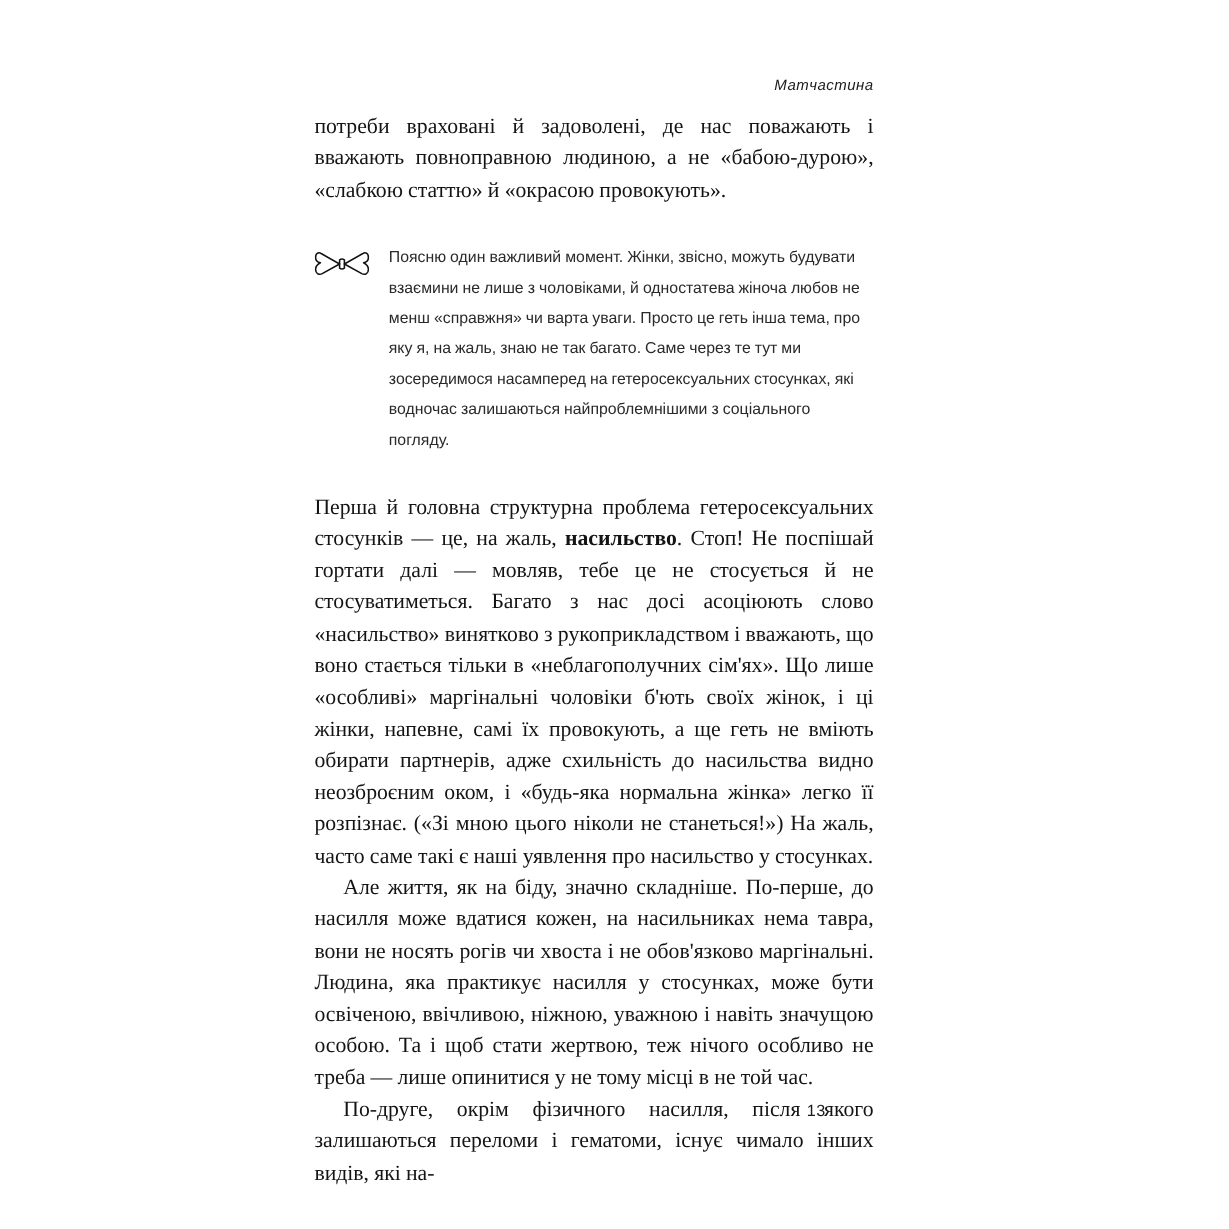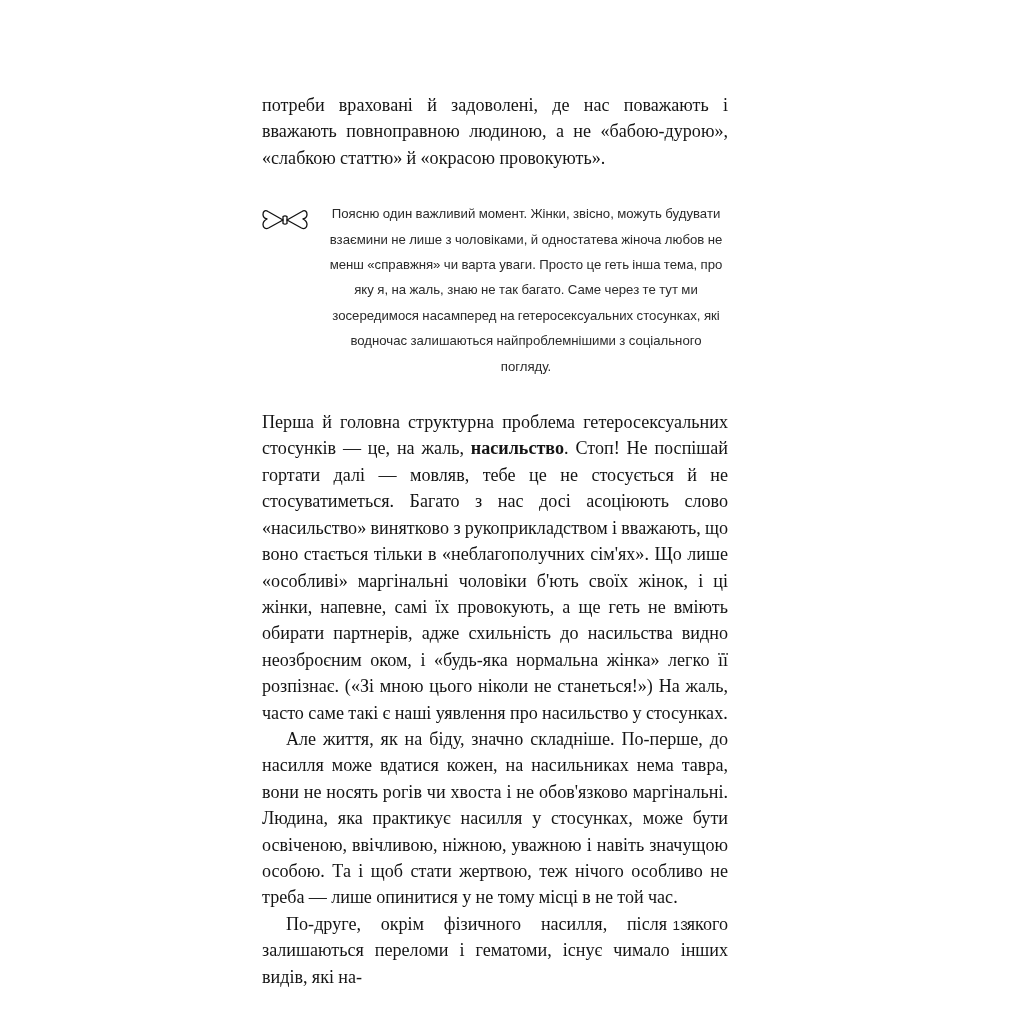--- a/index.html
+++ b/index.html
@@ -83,41 +83,42 @@
     display: block;
     width: 46px;
     height: 30px;
   }
   .callout-text {
     flex: 1 1 auto;
     font-family: "Liberation Sans", "DejaVu Sans", sans-serif;
     font-size: 13.2px;
     line-height: 25.4px;
     color: #2a2a2a;
-    text-align: center;
+    text-align: left;
     word-spacing: -0.3px;
   }
 
   
   .folio {
     position: absolute;
     top: 918px;
     right: 40px;
     font-family: "Liberation Sans", sans-serif;
     font-size: 13.5px;
     color: #1b1b1b;
     letter-spacing: 0.3px;
   }
 </style>
 </head>
 <body>
 
 <div class="page">
   <div class="content-column">
 
+    <div class="running-head">Матчастина</div>
 
     <div class="body-block">
 
       <p class="body">потреби враховані й задоволені, де нас поважають і вважають повноправною людиною, а не «бабою-дурою», «слабкою статтю» й «окрасою провокують».</p>
 
 
       <div class="callout" style="position:relative; margin-top:30px; margin-bottom:30px;">
         <div class="callout-icon">
           <svg viewBox="0 0 92 58" fill="none" xmlns="http://www.w3.org/2000/svg" stroke="#111111" stroke-width="2.6" stroke-linejoin="round" stroke-linecap="round">
 

